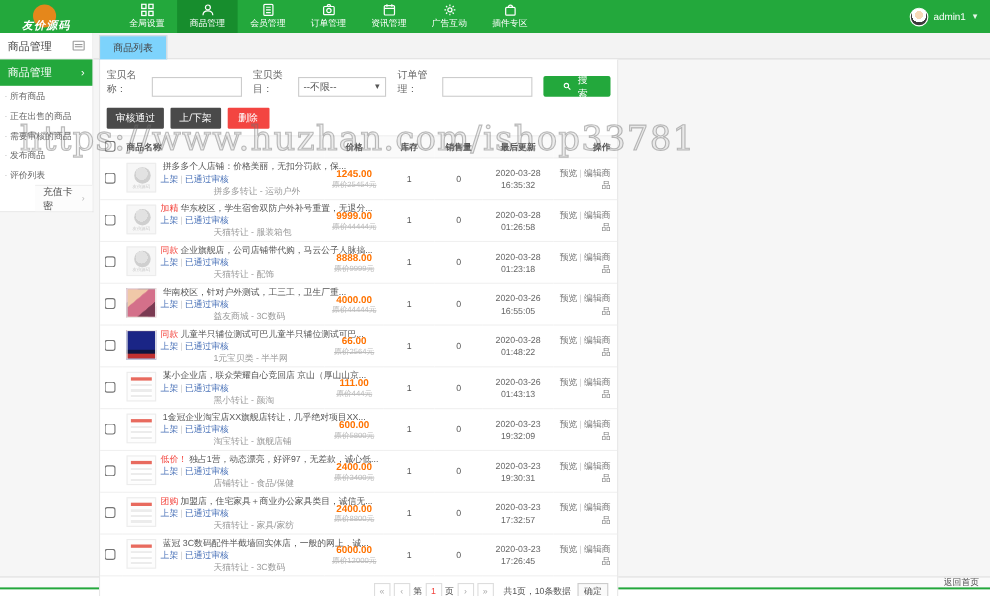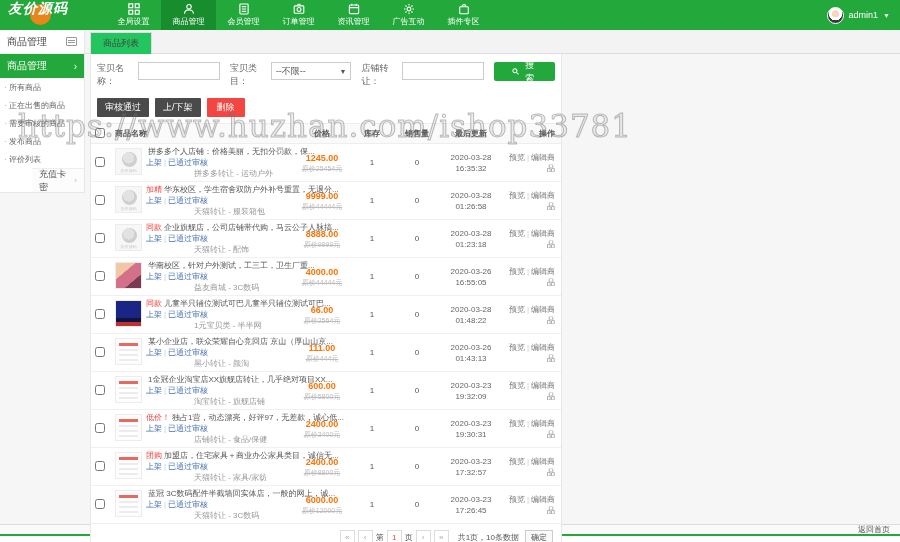--- a/index.html
+++ b/index.html
@@ -1,21 +1,21 @@
 <!DOCTYPE html>
 <html><head>
 <meta charset="utf-8">
 <style>
   *{margin:0;padding:0;box-sizing:border-box;}
   html,body{width:900px;height:542px;overflow:hidden;background:#f6f6f6;
     font-family:"Liberation Sans","DejaVu Sans",sans-serif;}
   
   .topbar{height:30px;background:#23a83c;display:flex;align-items:stretch;color:#fff;position:relative;}
-  .logo{width:88px;display:flex;align-items:flex-start;padding-left:8px;font-weight:bold;
-    font-size:14px;letter-spacing:1px;font-style:italic;position:relative;white-space:nowrap;}
+  .logo{width:88px;display:flex;align-items:flex-end;padding-left:20px;font-weight:bold;
+    font-size:10px;letter-spacing:1px;font-style:italic;position:relative;white-space:nowrap;}
   .logo .dot{position:absolute;left:30px;top:4px;width:21px;height:21px;border-radius:50%;
     background:#f08519;opacity:.95;z-index:0;}
   .logo span{position:relative;z-index:1;}
   .nav{display:flex;margin-left:18px;}
   .nav-item{width:55px;display:flex;flex-direction:column;align-items:center;justify-content:center;
     font-size:8px;cursor:pointer;gap:1px;}
   .nav-item svg{width:12px;height:12px;}
   .nav-item.active{background:#178d2d;}
   .userbox{position:absolute;right:10px;top:0;height:30px;display:flex;align-items:center;gap:5px;font-size:9px;}
   .avatar{width:17px;height:17px;border-radius:50%;background:radial-gradient(circle at 50% 38%,#f7d8b8 0 30%,#fff 31% 55%,#3a3a3a 56%);border:1px solid #fff;}
@@ -32,25 +32,25 @@
     align-items:center;justify-content:space-between;padding:0 7px;cursor:pointer;}
   .side-item{height:18px;display:flex;align-items:center;font-size:8px;color:#666;
     padding-left:9px;cursor:pointer;position:relative;}
   .side-item::before{content:"·";position:absolute;left:4px;color:#aaa;}
   .side-bottom{height:24px;display:flex;align-items:center;justify-content:space-between;
     padding:0 7px;font-size:9px;color:#555;border-top:1px solid #eee;background:#fcfcfc;cursor:pointer;margin-left:32px;}
   .gt{color:#bbb;font-size:8px;}
   
   .main{flex:1;min-width:0;}
   .tabstrip{height:24px;background:#f3f3f3;border-bottom:1px solid #ddd;display:flex;align-items:flex-end;padding-left:5px;}
-  .tab{background:#22c55e;border:1px solid #ddd;border-bottom:none;font-size:9px;color:#444;
+  .tab{background:#7dd3fc;border:1px solid #ddd;border-bottom:none;font-size:9px;color:#444;
     padding:4px 12px 4px;position:relative;top:1px;cursor:pointer;}
   .card{background:#fff;width:472px;margin:0 0 0 5px;border:1px solid #e7e7e7;border-top:none;}
   
-  .filters{display:flex;align-items:flex-start;padding:8px 6px;gap:4px;font-size:9px;color:#666;}
+  .filters{display:flex;align-items:flex-end;padding:8px 6px;gap:4px;font-size:9px;color:#666;}
   .filters input[type=text]{width:82px;height:18px;border:1px solid #ccc;font-size:9px;padding:0 3px;}
   .selbox{width:96px;height:18px;border:1px solid #ccc;display:flex;align-items:center;
     justify-content:space-between;padding:0 4px;color:#555;background:#fff;cursor:pointer;}
   .selbox .arr{font-size:7px;color:#555;}
   .btn-search{height:19px;background:#23a83c;color:#fff;border:none;font-size:9px;
     padding:0 18px;margin-left:6px;display:flex;align-items:center;gap:3px;cursor:pointer;border-radius:2px;}
   
   .bulk{display:flex;gap:6px;padding:2px 6px 6px;}
   .btn-dark{background:#4a4a4a;color:#fff;border:none;font-size:9px;padding:3px 8px;cursor:pointer;border-radius:1px;}
   .btn-red{background:#f34541;color:#fff;border:none;font-size:9px;padding:3px 10px;cursor:pointer;border-radius:1px;}
@@ -220,21 +220,21 @@
     <div class="card">
 
       <div class="filters">
         <span>宝贝名称：</span>
         <input type="text" style="">
         <span style="margin-left:6px;">宝贝类目：</span>
         <div class="selbox">
           <span>--不限--</span>
           <span class="arr">▼</span>
         </div>
-        <span style="margin-left:6px;">店铺转让：</span>
+        <span style="margin-left:6px;">订单管理：</span>
         <input type="text" style="">
         <button class="btn-search">
           <svg width="9" height="9" viewBox="0 0 10 10">
               <g fill="none" stroke="#fff" stroke-width="1.4">
                 <circle cx="4" cy="4" r="2.8"></circle>
                 <path d="M6.2 6.2L9 9"></path>
               </g>
             </svg>
           <span>搜索</span>
         </button>

